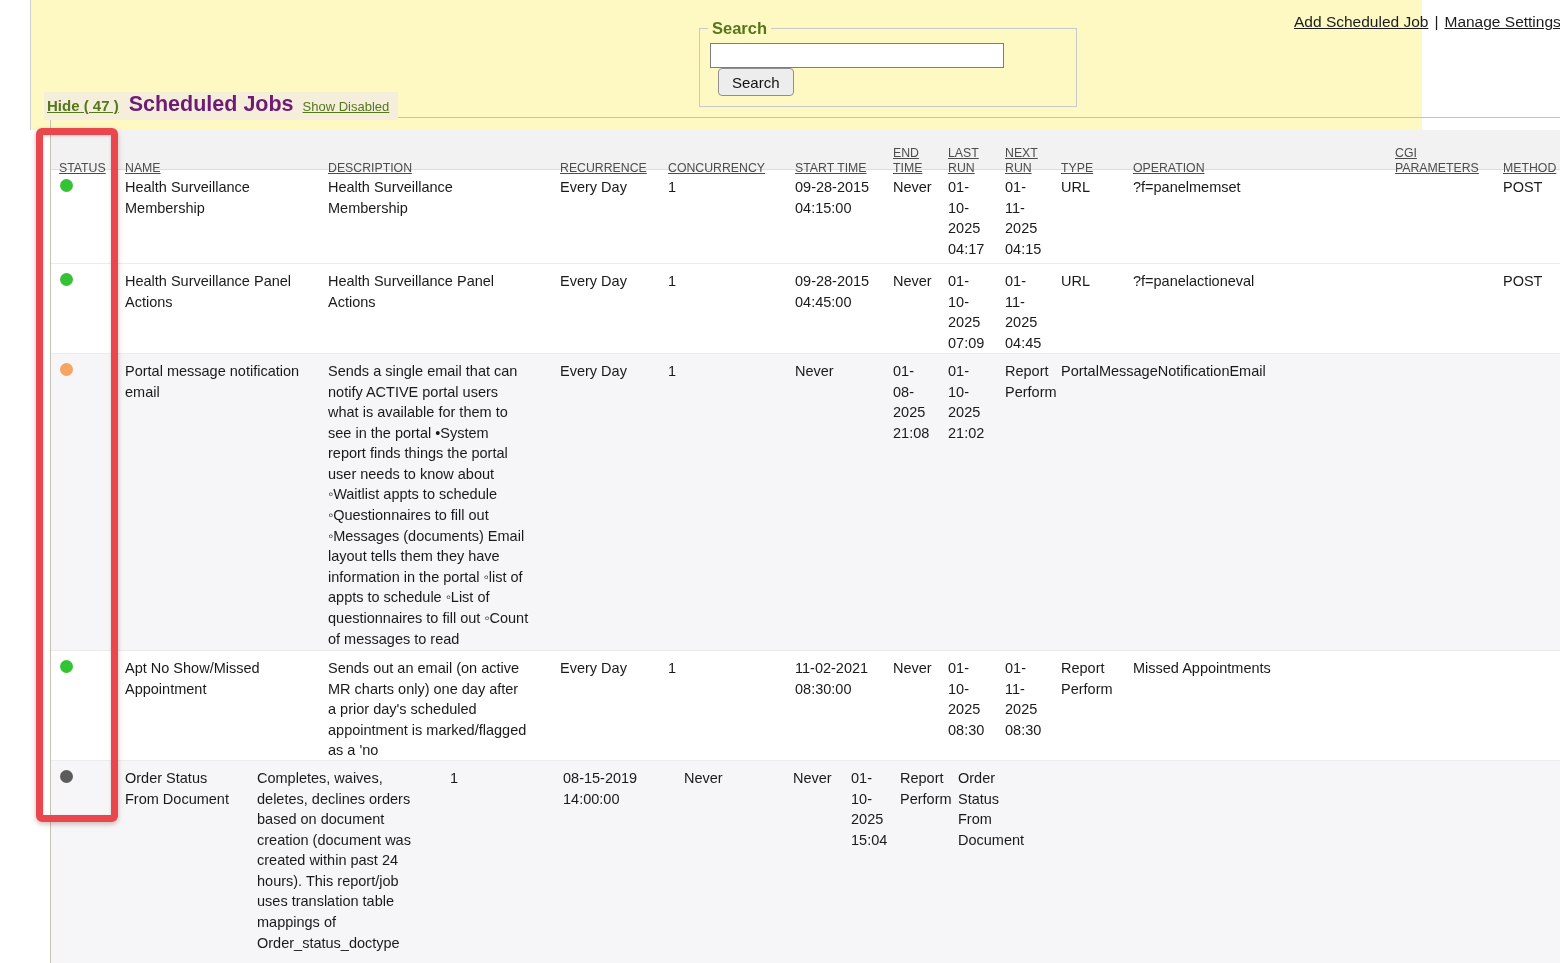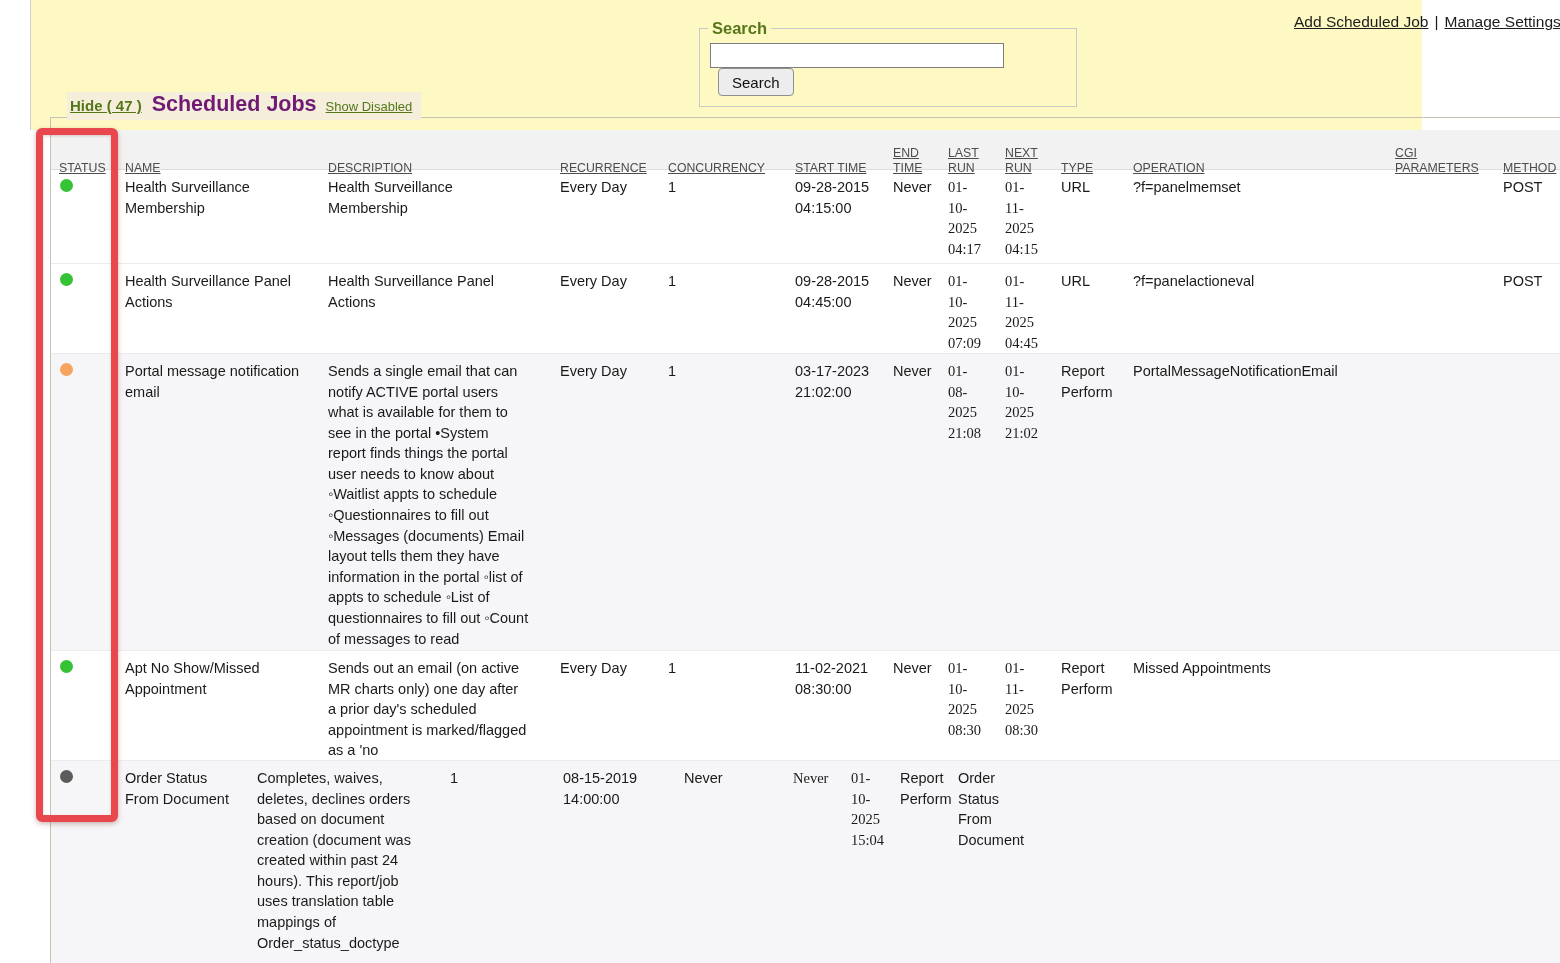--- a/index.html
+++ b/index.html
@@ -22,21 +22,21 @@
   .search-input { width:294px; height:25px; border:1px solid #7d7d7d; background:#ffffff;
                   font-size:14px; padding:0 5px; vertical-align:middle; }
   .search-btn { margin-left:8px; height:28px; padding:2px 13px; font-size:15px;
                 font-family:"Liberation Sans", sans-serif; color:#111;
                 background:#ededed; border:1px solid #8f8f8f; border-radius:4px;
                 vertical-align:middle; cursor:pointer; }
 
   
   .jobs-panel { position:absolute; left:50px; top:117px; right:0; bottom:0;
                 border-top:1px solid #c6c2b4; border-left:1px solid #c6c2b4; }
-  .panel-legend { position:absolute; left:67px; top:92px; z-index:3;
+  .panel-legend { position:absolute; left:44px; top:92px; z-index:3;
                   background:#f4eedb; padding:0 9px 3px 3px;
                   display:flex; align-items:baseline; }
   .hide-link { font-size:15px; font-weight:bold; color:#55771a;
                text-decoration:underline; cursor:pointer; }
   .panel-title { font-size:21.5px; font-weight:bold; color:#701a75; margin:0 9px 0 10px; }
   .show-disabled { font-size:13px; color:#55771a; text-decoration:underline; cursor:pointer; }
 
   
   .jobs-table { margin-top:12px; font-size:14.5px; line-height:1.42; }
   .row-grid { display:grid;
@@ -53,21 +53,21 @@
   .trow { overflow:hidden; border-top:1px solid #ececec; background:#ffffff; }
   .trow.alt { background:#f6f6f8; }
   .r1 { height:93px; border-top:none; }
   .r2 { height:90px; }
   .r3 { height:297px; }
   .r4 { height:110px; }
   .r5 { min-height:203px; }
 
   .c { padding:7px 18px 0 0; color:#1a1a1a; }
   .c-desc { padding-right:31px; }
-  .c-lastrun, .c-nextrun { padding-right:20px;font-family:Liberation Serif, serif; }
+  .c-lastrun, .c-nextrun { padding-right:20px; }
   .c-status { padding:0; }
   .dot { display:block; width:13px; height:13px; border-radius:50%; margin:9px 0 0 9px; }
 
   
   .annotation-box { position:absolute; left:36px; top:128px; width:82px; height:694px;
                     border:7px solid #e8474d; border-radius:6px; z-index:9;
                     box-shadow:0 2px 5px rgba(120,60,40,0.35), inset 0 1px 3px rgba(120,60,40,0.25);
                     pointer-events:none; }
 </style>
 </head>
@@ -175,21 +175,20 @@
       </div>
 
       <div class="trow r3 alt row-grid">
         <div class="c c-status">
             <span class="dot" style="background: rgb(246, 164, 95);"></span>
           </div>
         <div class="c">Portal message notification email</div>
         <div class="c c-desc">Sends a single email that can notify ACTIVE portal users what is available for them to see in the portal •System report finds things the portal user needs to know about ◦Waitlist appts to schedule ◦Questionnaires to fill out ◦Messages (documents) Email layout tells them they have information in the portal ◦list of appts to schedule ◦List of questionnaires to fill out ◦Count of messages to read</div>
         <div class="c">Every Day</div>
         <div class="c">1</div>
-        <div class="c">03-17-2023 21:02:00</div>
         <div class="c">Never</div>
         <div class="c c-lastrun">01-08-2025 21:08</div>
         <div class="c c-nextrun">01-10-2025 21:02</div>
         <div class="c">Report Perform</div>
         <div class="c">PortalMessageNotificationEmail</div>
         <div class="c"></div>
         <div class="c"></div>
       </div>
 
       <div class="trow r4 row-grid">

